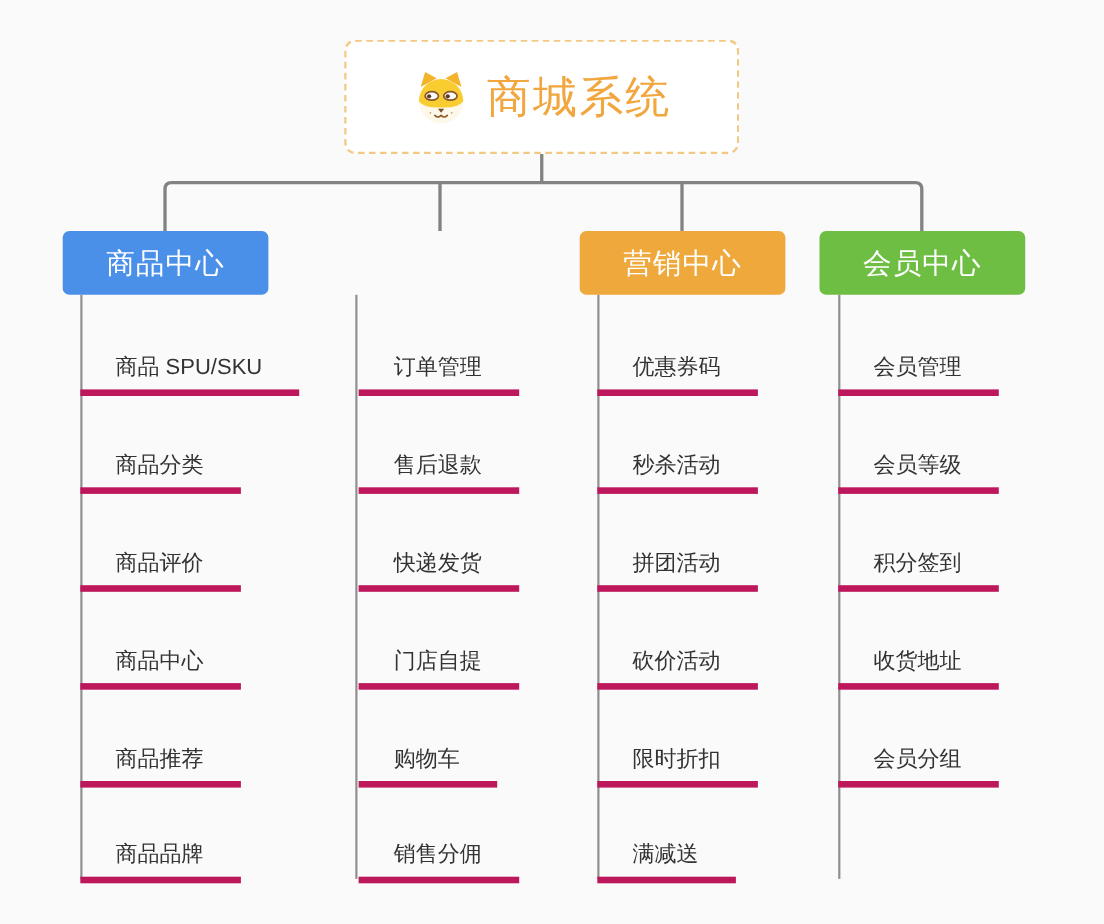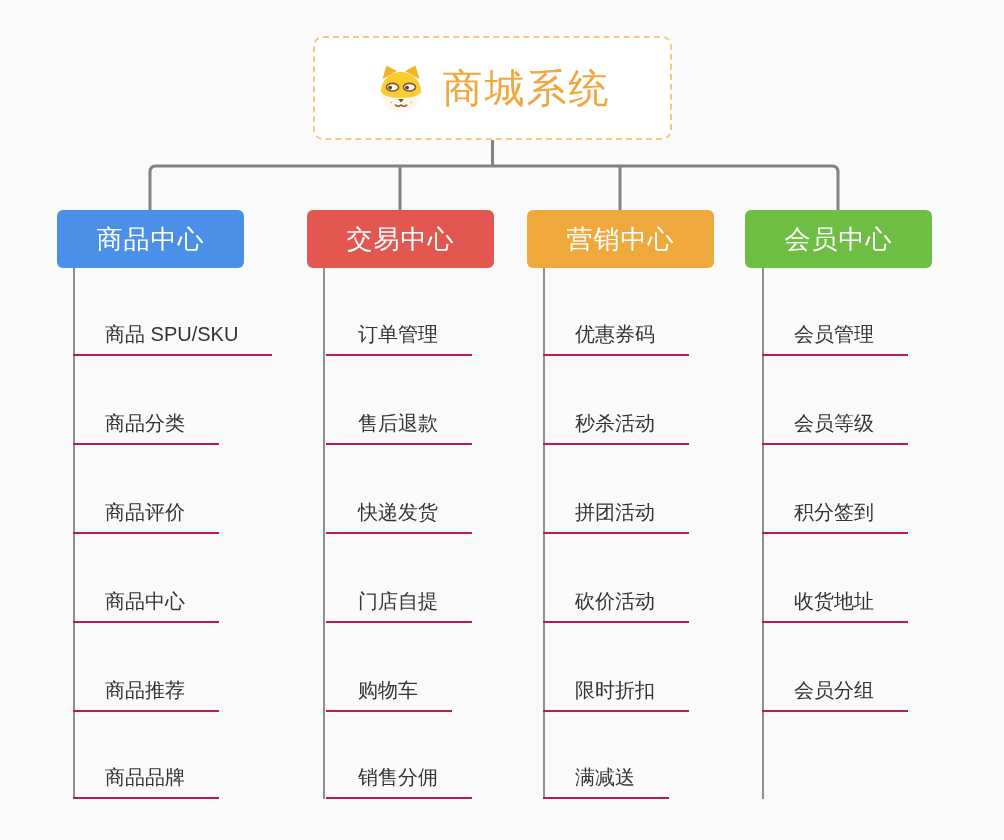--- a/index.html
+++ b/index.html
@@ -66,21 +66,21 @@
   .vline.v1 { left:323px; }
   .vline.v2 { left:543px; }
   .vline.v3 { left:762px; }
   
   .item {
     position:absolute;
     font-size:20px;
     line-height:26px;
     color:#333333;
     padding:0 34px 7px 32px;
-    border-bottom:2px solid #be185d;
+    border-bottom:6px solid #be185d;
     white-space:nowrap;
     cursor:default;
   }
   .item.c0 { left:73px; }
   .item.c1 { left:326px; }
   .item.c2 { left:543px; }
   .item.c3 { left:762px; }
   .item.r0 { top:321px; }
   .item.r1 { top:410px; }
   .item.r2 { top:499px; }
@@ -116,21 +116,20 @@
         <path d="M28.5 44.5 h7 l-3.5 4.5 Z" fill="#7A4A22"></path>
         <path d="M25 52 q3.5 3.5 7 0 q3.5 3.5 7 0" stroke="#8A5A2A" stroke-width="1.8" fill="none" stroke-linecap="round"></path>
         <circle cx="20" cy="49" r="1" fill="#C9A06A"></circle>
         <circle cx="44" cy="49" r="1" fill="#C9A06A"></circle>
       </svg>
     </span>
     <span class="root-title">商城系统</span>
   </div>
 
   <div class="branch-box b0" style="background: rgb(74, 143, 232);">商品中心</div>
-  <div class="branch-box b1" style="background: rgb(226, 87, 79);">交易中心</div>
   <div class="branch-box b2" style="background: rgb(239, 168, 60);">营销中心</div>
   <div class="branch-box b3" style="background: rgb(110, 190, 68);">会员中心</div>
 
   <div class="vline v0"></div>
   <div class="vline v1"></div>
   <div class="vline v2"></div>
   <div class="vline v3"></div>
 
   <div class="item c0 r0">商品 SPU/SKU</div>
   <div class="item c0 r1">商品分类</div>

